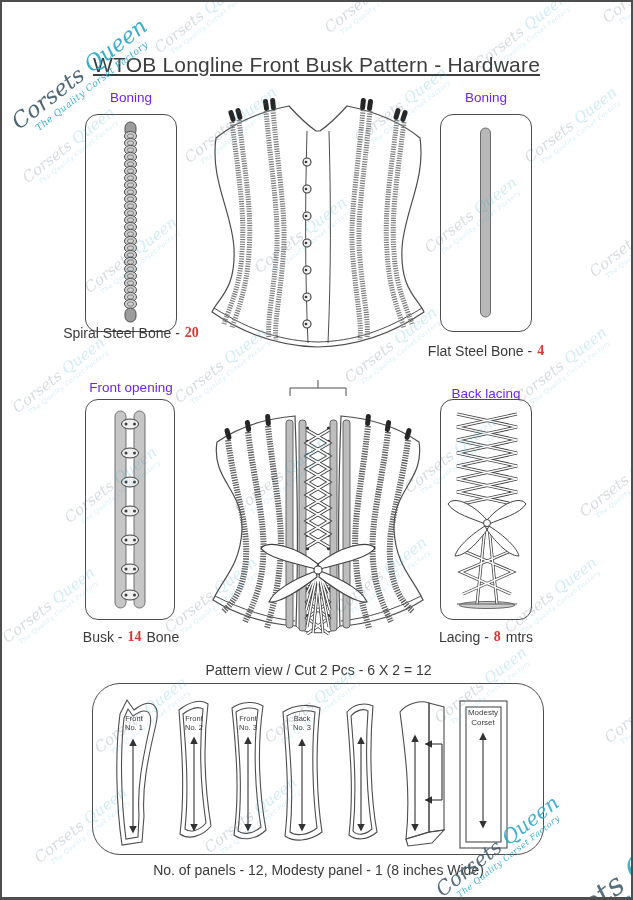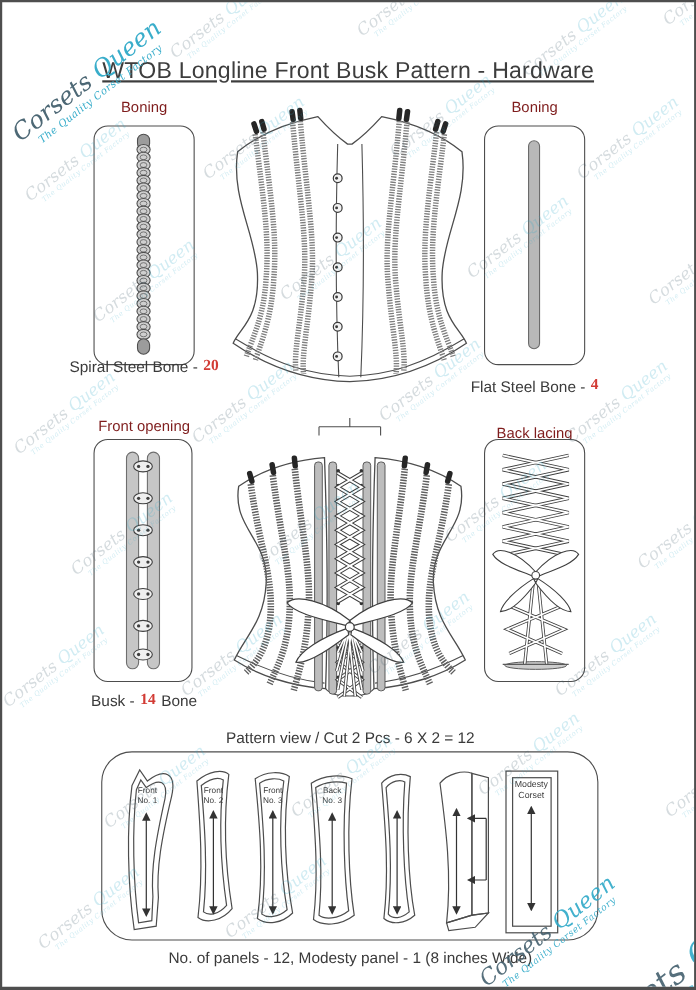--- a/index.html
+++ b/index.html
@@ -14,21 +14,21 @@
     font-family:"Liberation Sans", sans-serif;
     color:#3c3c3c;
   }
   .abs{position:absolute;}
   .ctr{text-align:center;}
   
   .doc-title{left:0;top:51px;width:100%;font-size:21px;color:#3d3d3d;letter-spacing:.2px;text-decoration:underline;}
   .col-left{left:56px;width:146px;}
   .col-mid{left:196px;width:238px;}
   .col-right{left:411px;width:146px;}
-  .box-header{font-size:13.5px;color:#7f1d1d;}
+  .box-header{font-size:13.5px;color:#6d28d9;}
   .caption{font-size:14px;color:#3a3a3a;display:flex;justify-content:center;gap:5px;}
   .caption .red{color:#d23b34;font-weight:bold;font-family:Liberation Serif, serif;}
   
   .hw-box{
     position:absolute;
     border:1.4px solid #4d4d4d;
     border-radius:13px;
     background:#fff;
     box-sizing:border-box;
   }
@@ -306,20 +306,25 @@
       </g>
       <line x1="16" y1="204" x2="76" y2="204" stroke="#5a5a5a" stroke-width="1"></line>
     </svg>
   </div>
 
   <div class="abs col-left caption" style="top:627px;align-items:center;">
     <span>Busk -</span>
     <span class="red">14</span>
     <span>Bone</span>
   </div>
+  <div class="abs col-right caption" style="top:627px;">
+    <span>Lacing -</span>
+    <span class="red">8</span>
+    <span>mtrs</span>
+  </div>
 
   <div class="abs ctr caption" style="left:0;top:660px;width:633px;justify-content:center;">
     <span>Pattern view / Cut 2 Pcs - 6 X 2 = 12</span>
   </div>
 
   <div class="pattern-box">
     <svg class="abs" style="left:0;top:0;" width="449" height="169" viewBox="0 0 449 169">
       <defs>
         <marker id="arr" viewBox="0 0 10 10" refX="8" refY="5" markerWidth="7" markerHeight="7" orient="auto-start-reverse">
           <path d="M0,0 L10,5 L0,10 Z" fill="#333"></path>

